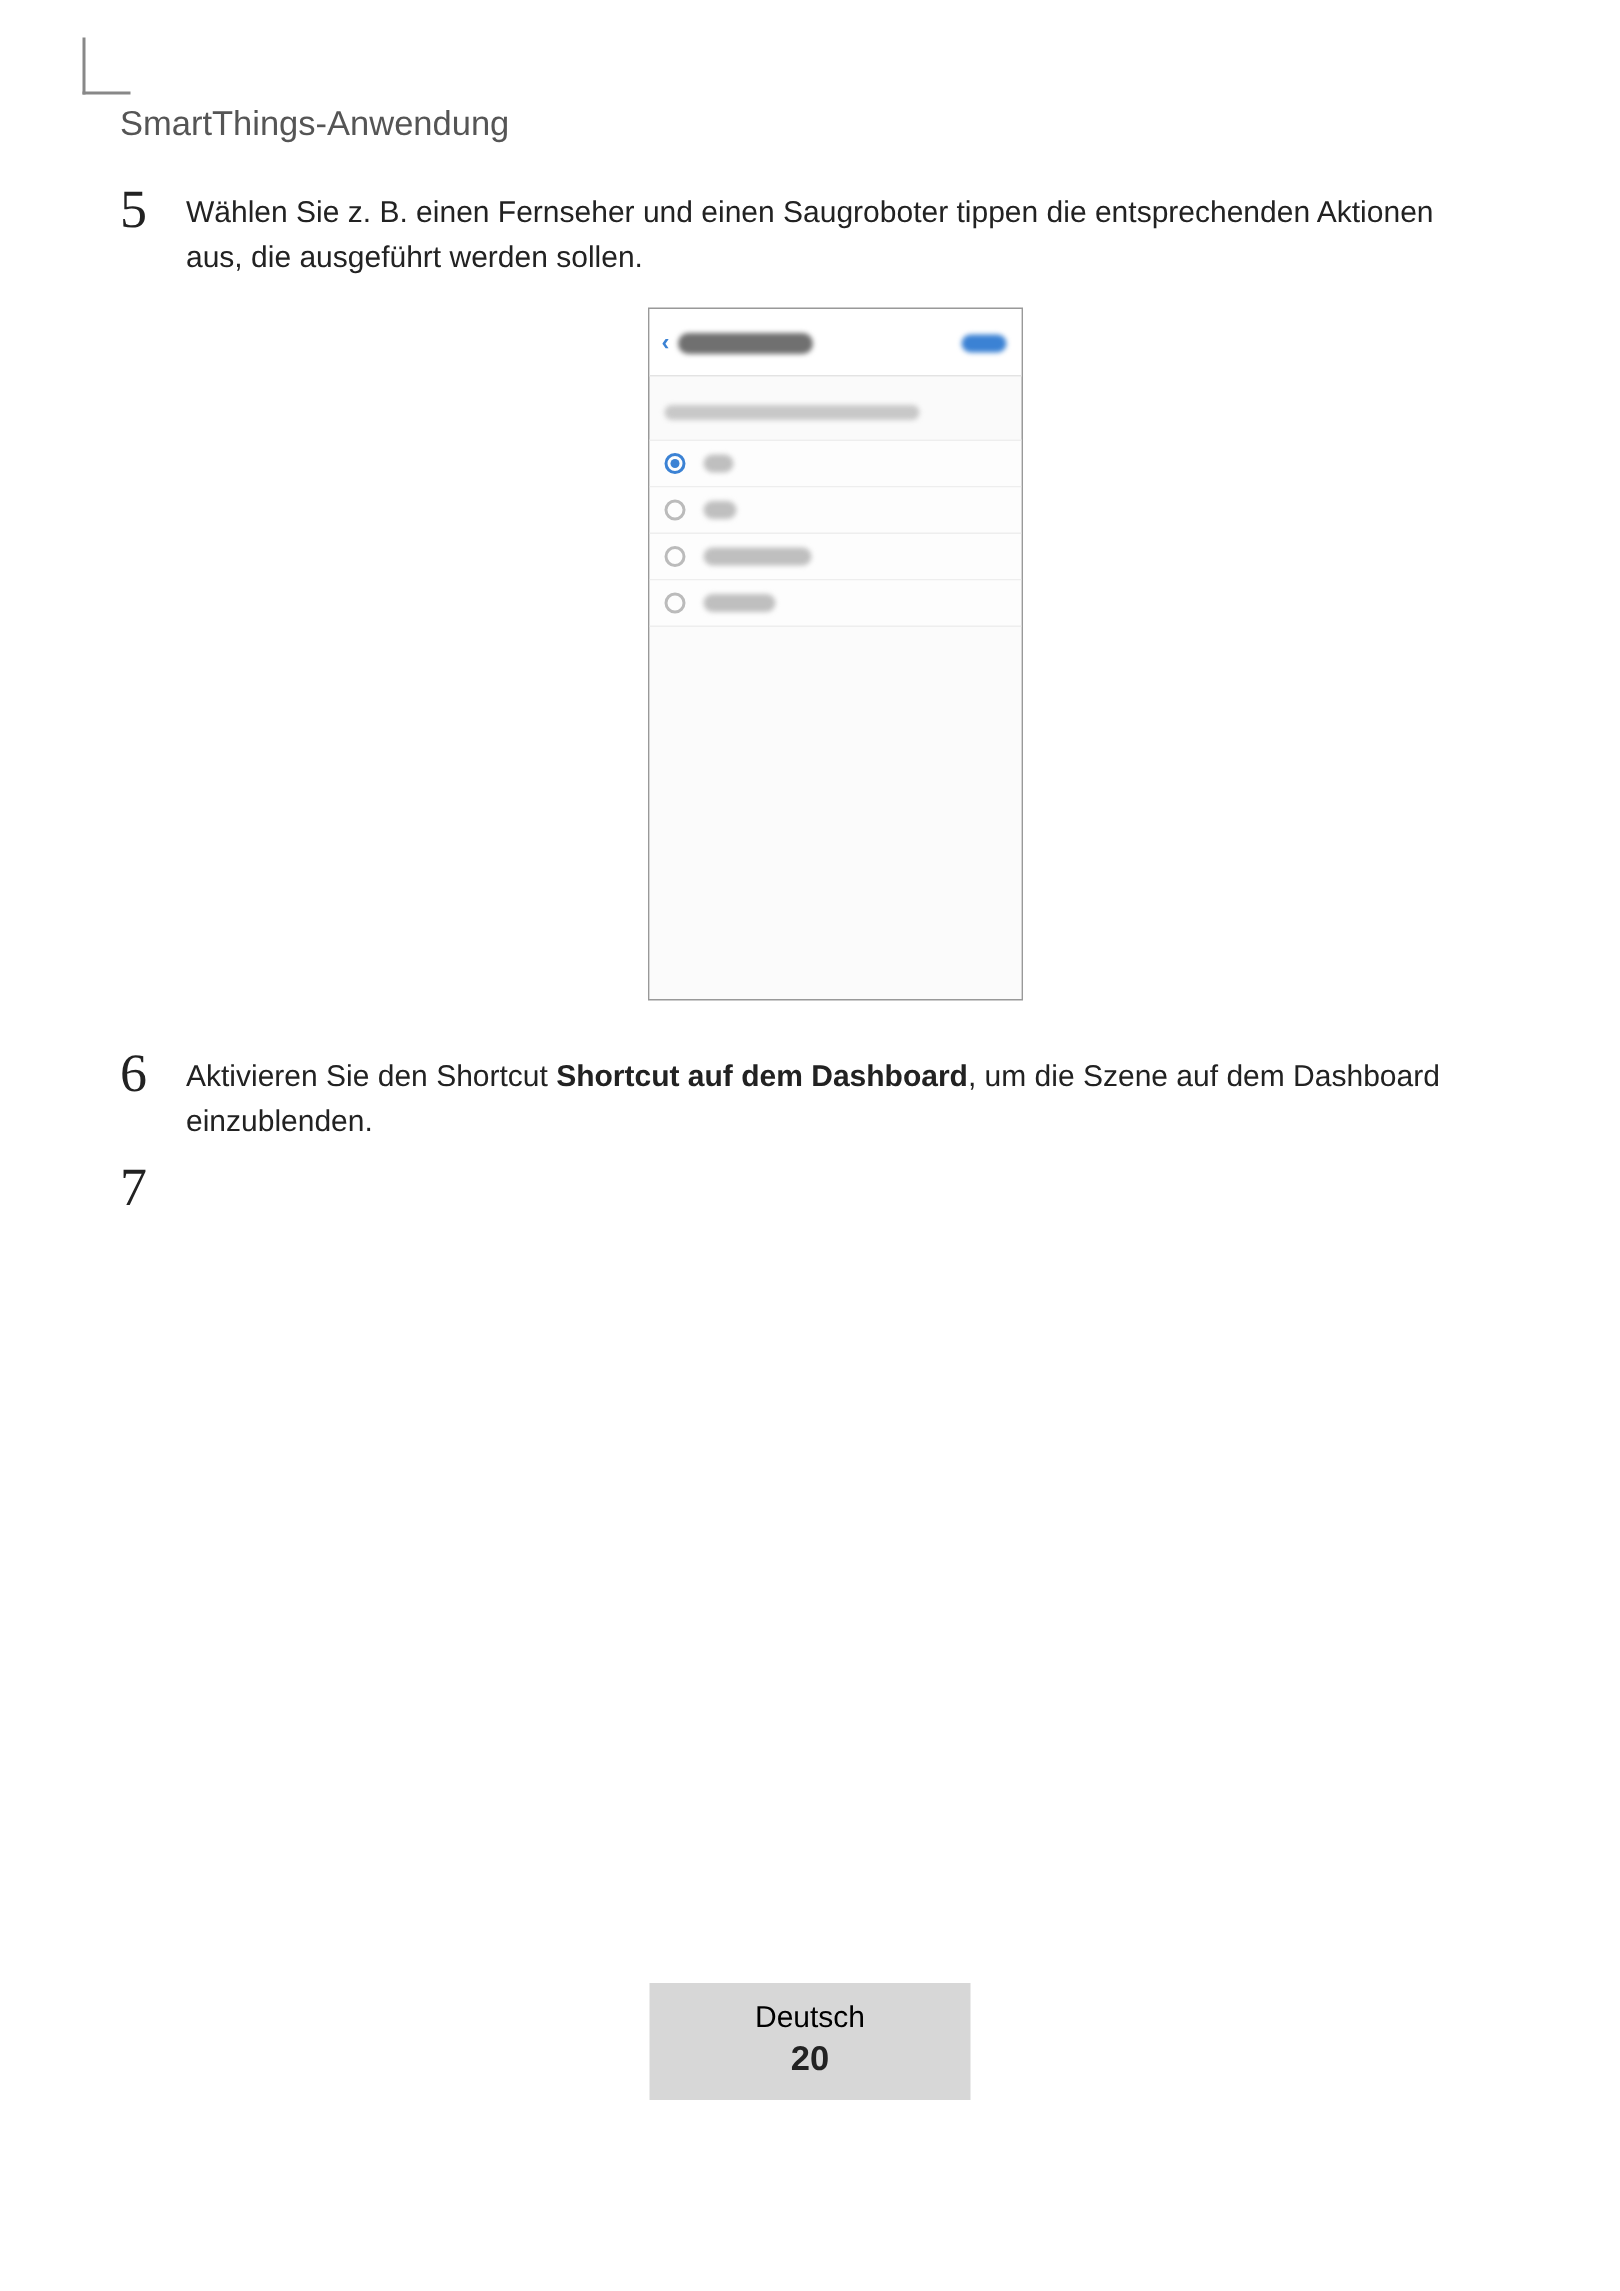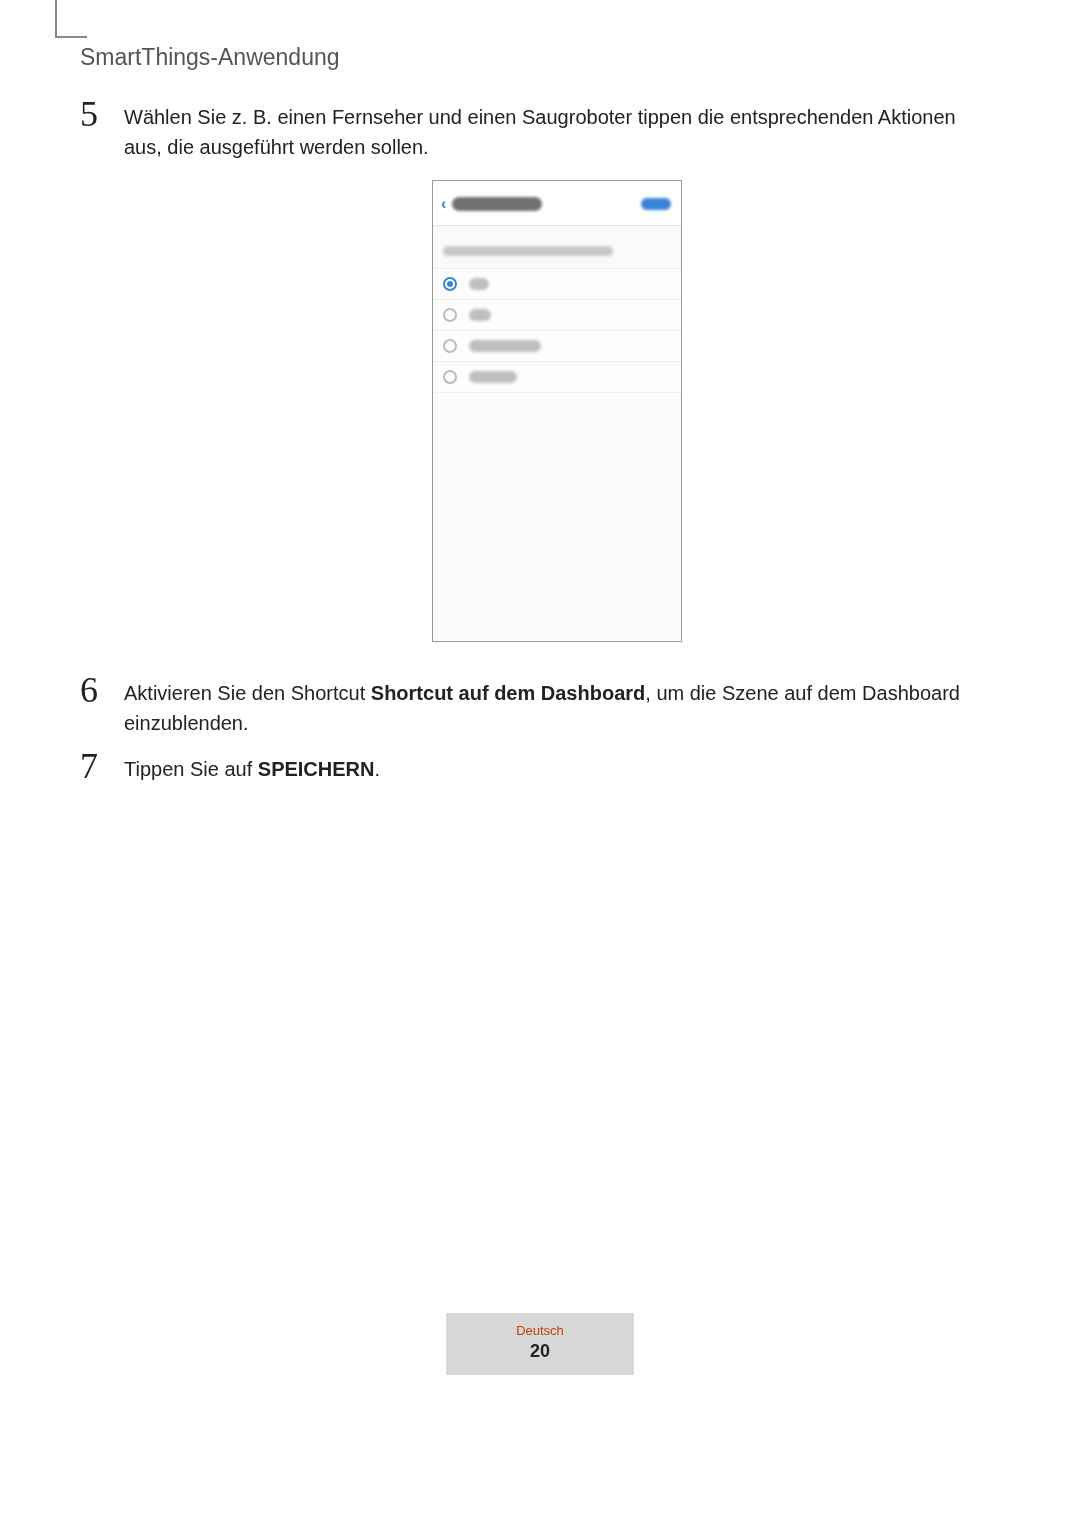--- a/index.html
+++ b/index.html
@@ -11,20 +11,21 @@
     font-family: Arial, Helvetica, sans-serif;
     color: #222;
     position: relative;
   }
   .page {
     position: relative;
     width: 1080px;
     height: 1413px;
     box-sizing: border-box;
     padding: 0 110px 0 110px;
+    margin-top: 25px;
   }
   .corner-mark {
     position: absolute;
     top: 0;
     left: 55px;
     width: 30px;
     height: 36px;
     border-left: 2px solid #888;
     border-bottom: 2px solid #888;
   }
@@ -149,22 +150,22 @@
     bottom: 38px;
     display: flex;
     justify-content: center;
   }
   .footer-box {
     background: #d7d7d7;
     padding: 10px 70px 12px 70px;
     text-align: center;
     line-height: 1.3;
   }
-  .footer-lang { font-size: 13px; color: #c2410c; }
-  .footer-page { font-size: 18px; font-weight: 700; color: #222; }
+  .footer-lang { font-size: 20px; color: #000000; }
+  .footer-page { font-size: 23px; font-weight: 700; color: #222; }
 </style>
 </head>
 <body>
 
 <div class="page">
   <div class="corner-mark"></div>
   <div class="section-title">SmartThings-Anwendung</div>
 
   <div class="content">
 
@@ -212,23 +213,20 @@
       <div class="step-body">
         <p>
           <span>Aktivieren Sie den Shortcut </span><b>Shortcut auf dem Dashboard</b><span>, um die Szene auf dem Dashboard einzublenden.</span>
         </p>
       </div>
     </div>
 
     <div class="step">
       <div class="step-num">7</div>
       <div class="step-body">
-        <p>
-          <span>Tippen Sie auf </span><b>SPEICHERN</b><span>.</span>
-        </p>
       </div>
     </div>
 
   </div>
 
   <div class="footer">
     <div class="footer-box">
       <div class="footer-lang">Deutsch</div>
       <div class="footer-page">20</div>
     </div>

